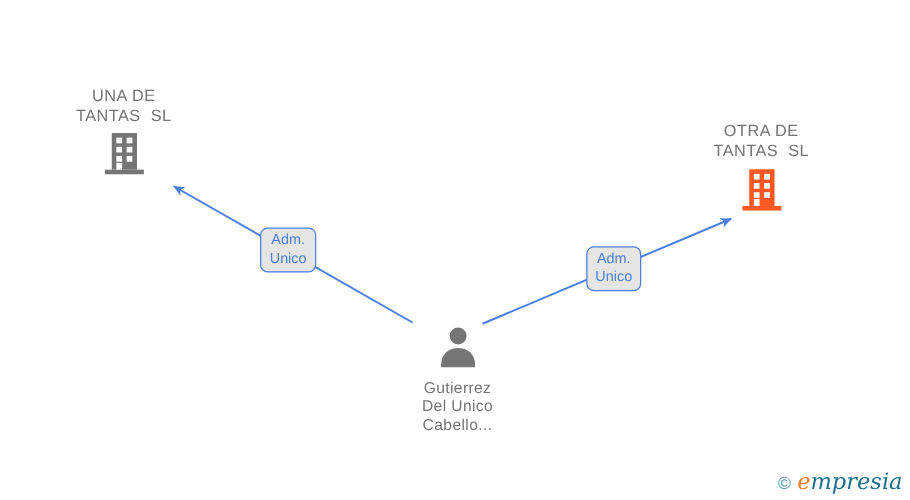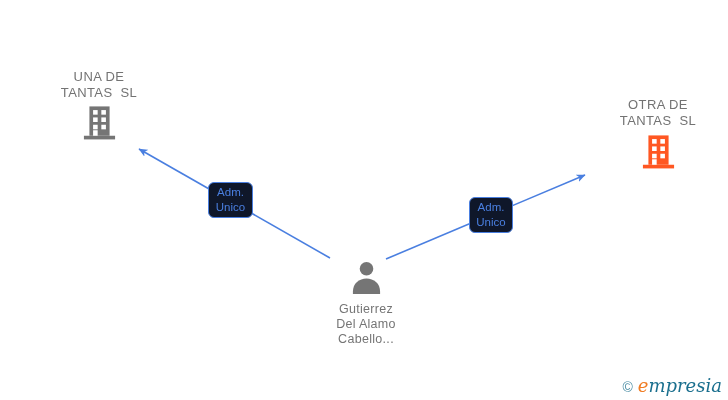--- a/index.html
+++ b/index.html
@@ -21,29 +21,29 @@
   .node-label {
     font-size:13px; line-height:16px; letter-spacing:0.4px;
     color:#737373; text-align:left; white-space:pre;
   }
   .person-label {
     font-size:12.5px; line-height:15px; letter-spacing:0.3px;
     color:#757575; text-align:center; white-space:pre;
   }
   .icon-wrap { display:block; }
   .company-left  { left:35px;  top:69px;  width:128px; }
-  .company-right { left:594px; top:97px;  width:128px; }
+  .company-right { left:545px; top:97px;  width:128px; }
   .person-node   { left:302px; top:261px; width:128px; }
   .company-left  .icon-wrap { margin-top:3px; }
   .company-right .icon-wrap { margin-top:3px; }
   .person-node   .icon-wrap { margin-bottom:4px; }
 
   .edge-label {
     position:absolute; z-index:3;
-    background:#0f172a;
+    background:#e5e5e5;
     border:1.5px solid #4a7fe0;
     border-radius:6px;
     box-sizing:border-box;
     font-size:11.5px; line-height:15px;
     color:#4a7fe0; text-align:center;
     padding-top:2px;
   }
   .edge-label-left  { left:208px; top:182px; width:45px; height:36px; }
   .edge-label-right { left:469px; top:197px; width:44px; height:36px; }
 
@@ -122,21 +122,21 @@
   <div class="node person-node">
     <span class="icon-wrap">
       <svg width="37" height="33" viewBox="0 0 37 34">
         <g fill="#757575">
           <circle cx="18.5" cy="8" r="7"></circle>
           <path d="M4.5,34 v-2.5 c0,-8.5 6.5,-13.5 14,-13.5 s14,5 14,13.5 V34 Z"></path>
         </g>
       </svg>
     </span>
     <div class="person-label">Gutierrez</div>
-    <div class="person-label">Del Alamo</div>
+    <div class="person-label">Del Unico</div>
     <div class="person-label">Cabello...</div>
   </div>
 
   <div class="edge-label edge-label-left">
     <div>Adm.</div>
     <div>Unico</div>
   </div>
   <div class="edge-label edge-label-right">
     <div>Adm.</div>
     <div>Unico</div>

